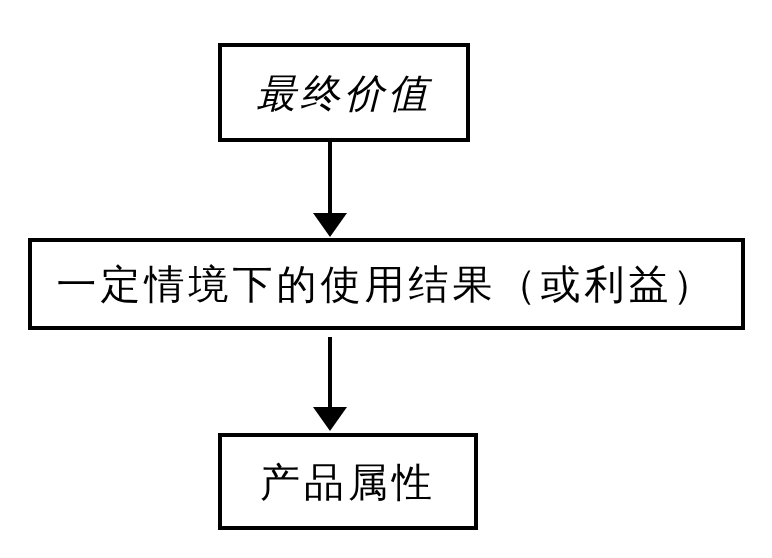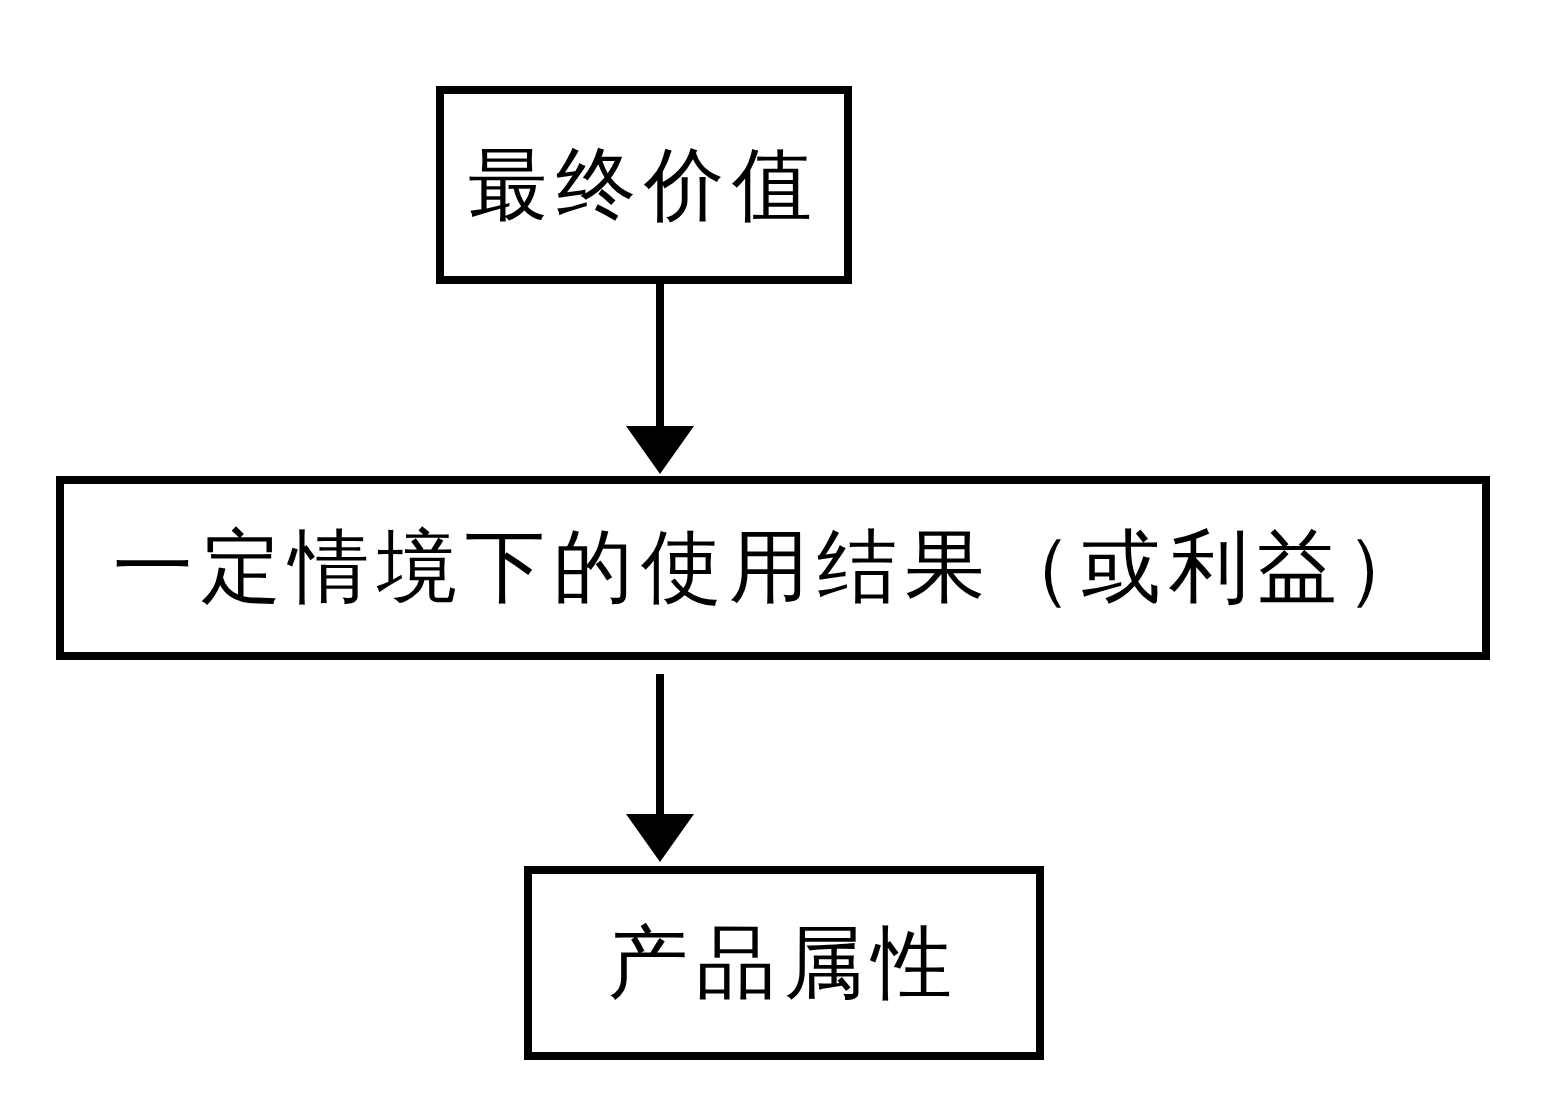--- a/index.html
+++ b/index.html
@@ -28,35 +28,35 @@
   }
   .node-label {
     font-size: 40px;
     letter-spacing: 4px;
     line-height: 1;
     white-space: nowrap;
   }
   .node-top {
     left: 218px;
     top: 43px;
-    width: 208px;
+    width: 252px;
     height: 99px;
+    font-style: italic;
   }
   .node-middle {
     left: 28px;
     top: 238px;
     width: 717px;
     height: 92px;
   }
   .node-bottom {
     left: 218px;
     top: 433px;
     width: 260px;
     height: 97px;
-    margin-left: 44px;
   }
   .arrow-stem {
     position: absolute;
     width: 4px;
     background: #000000;
   }
   .arrow-head {
     position: absolute;
     width: 0;
     height: 0;

